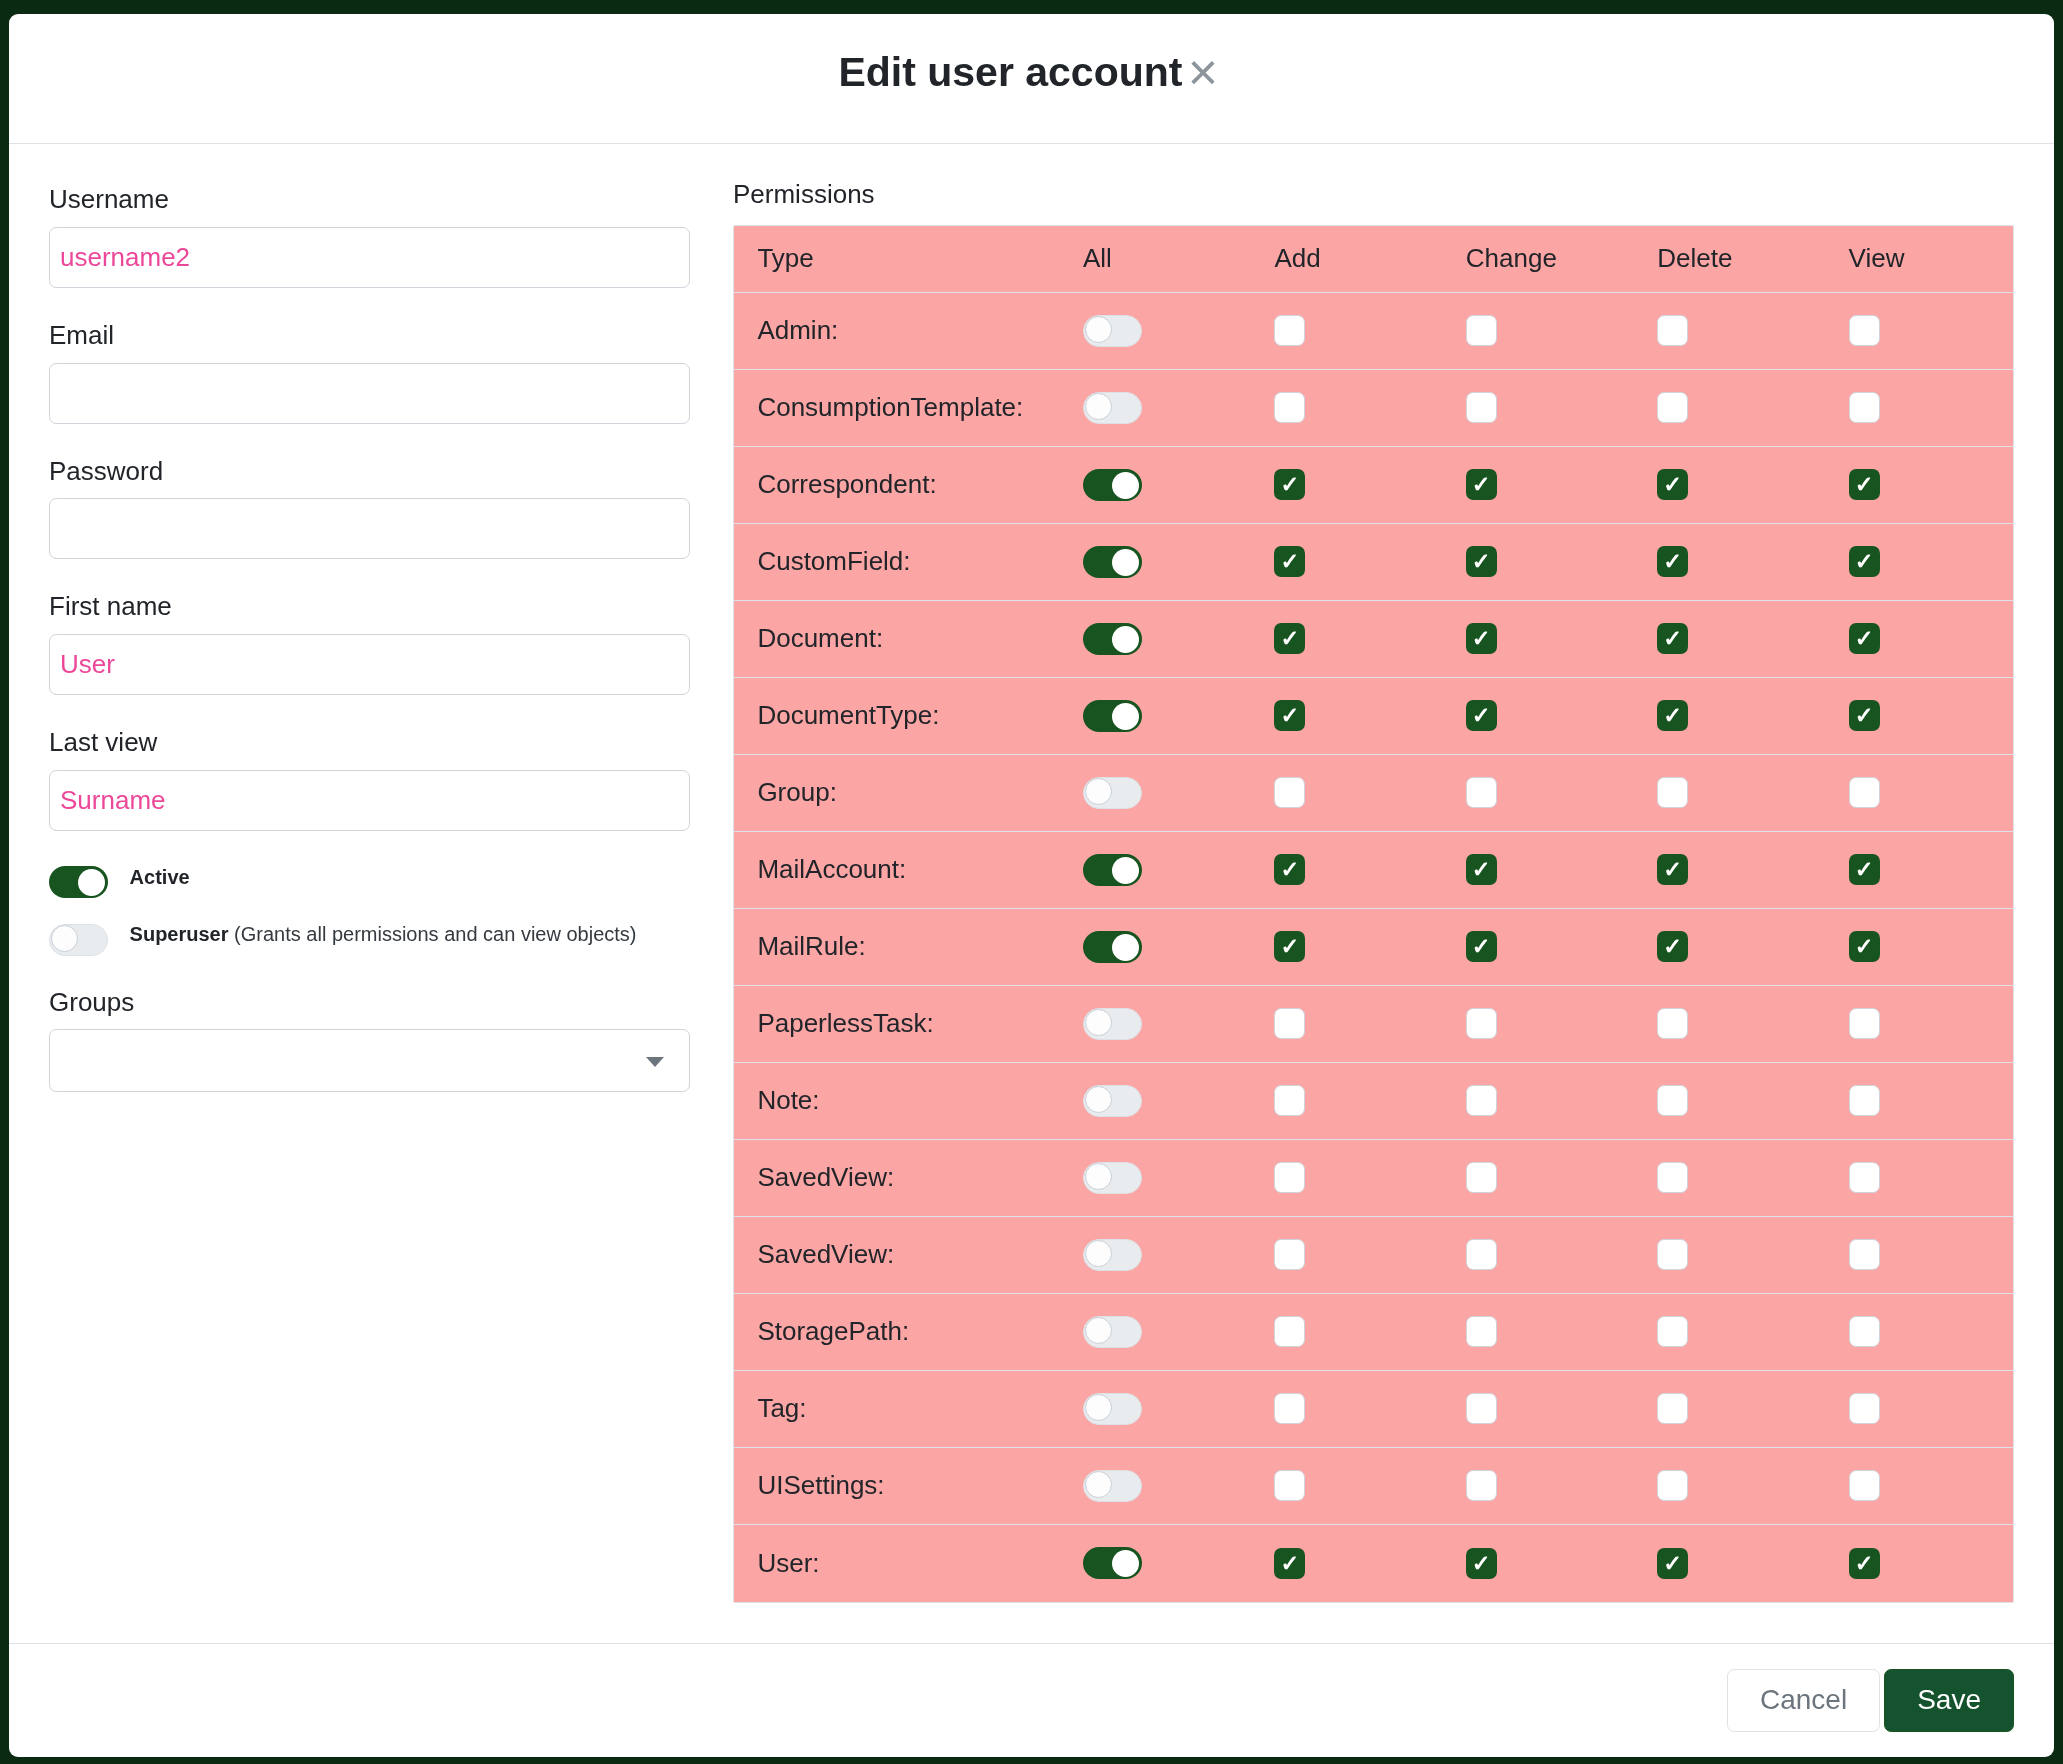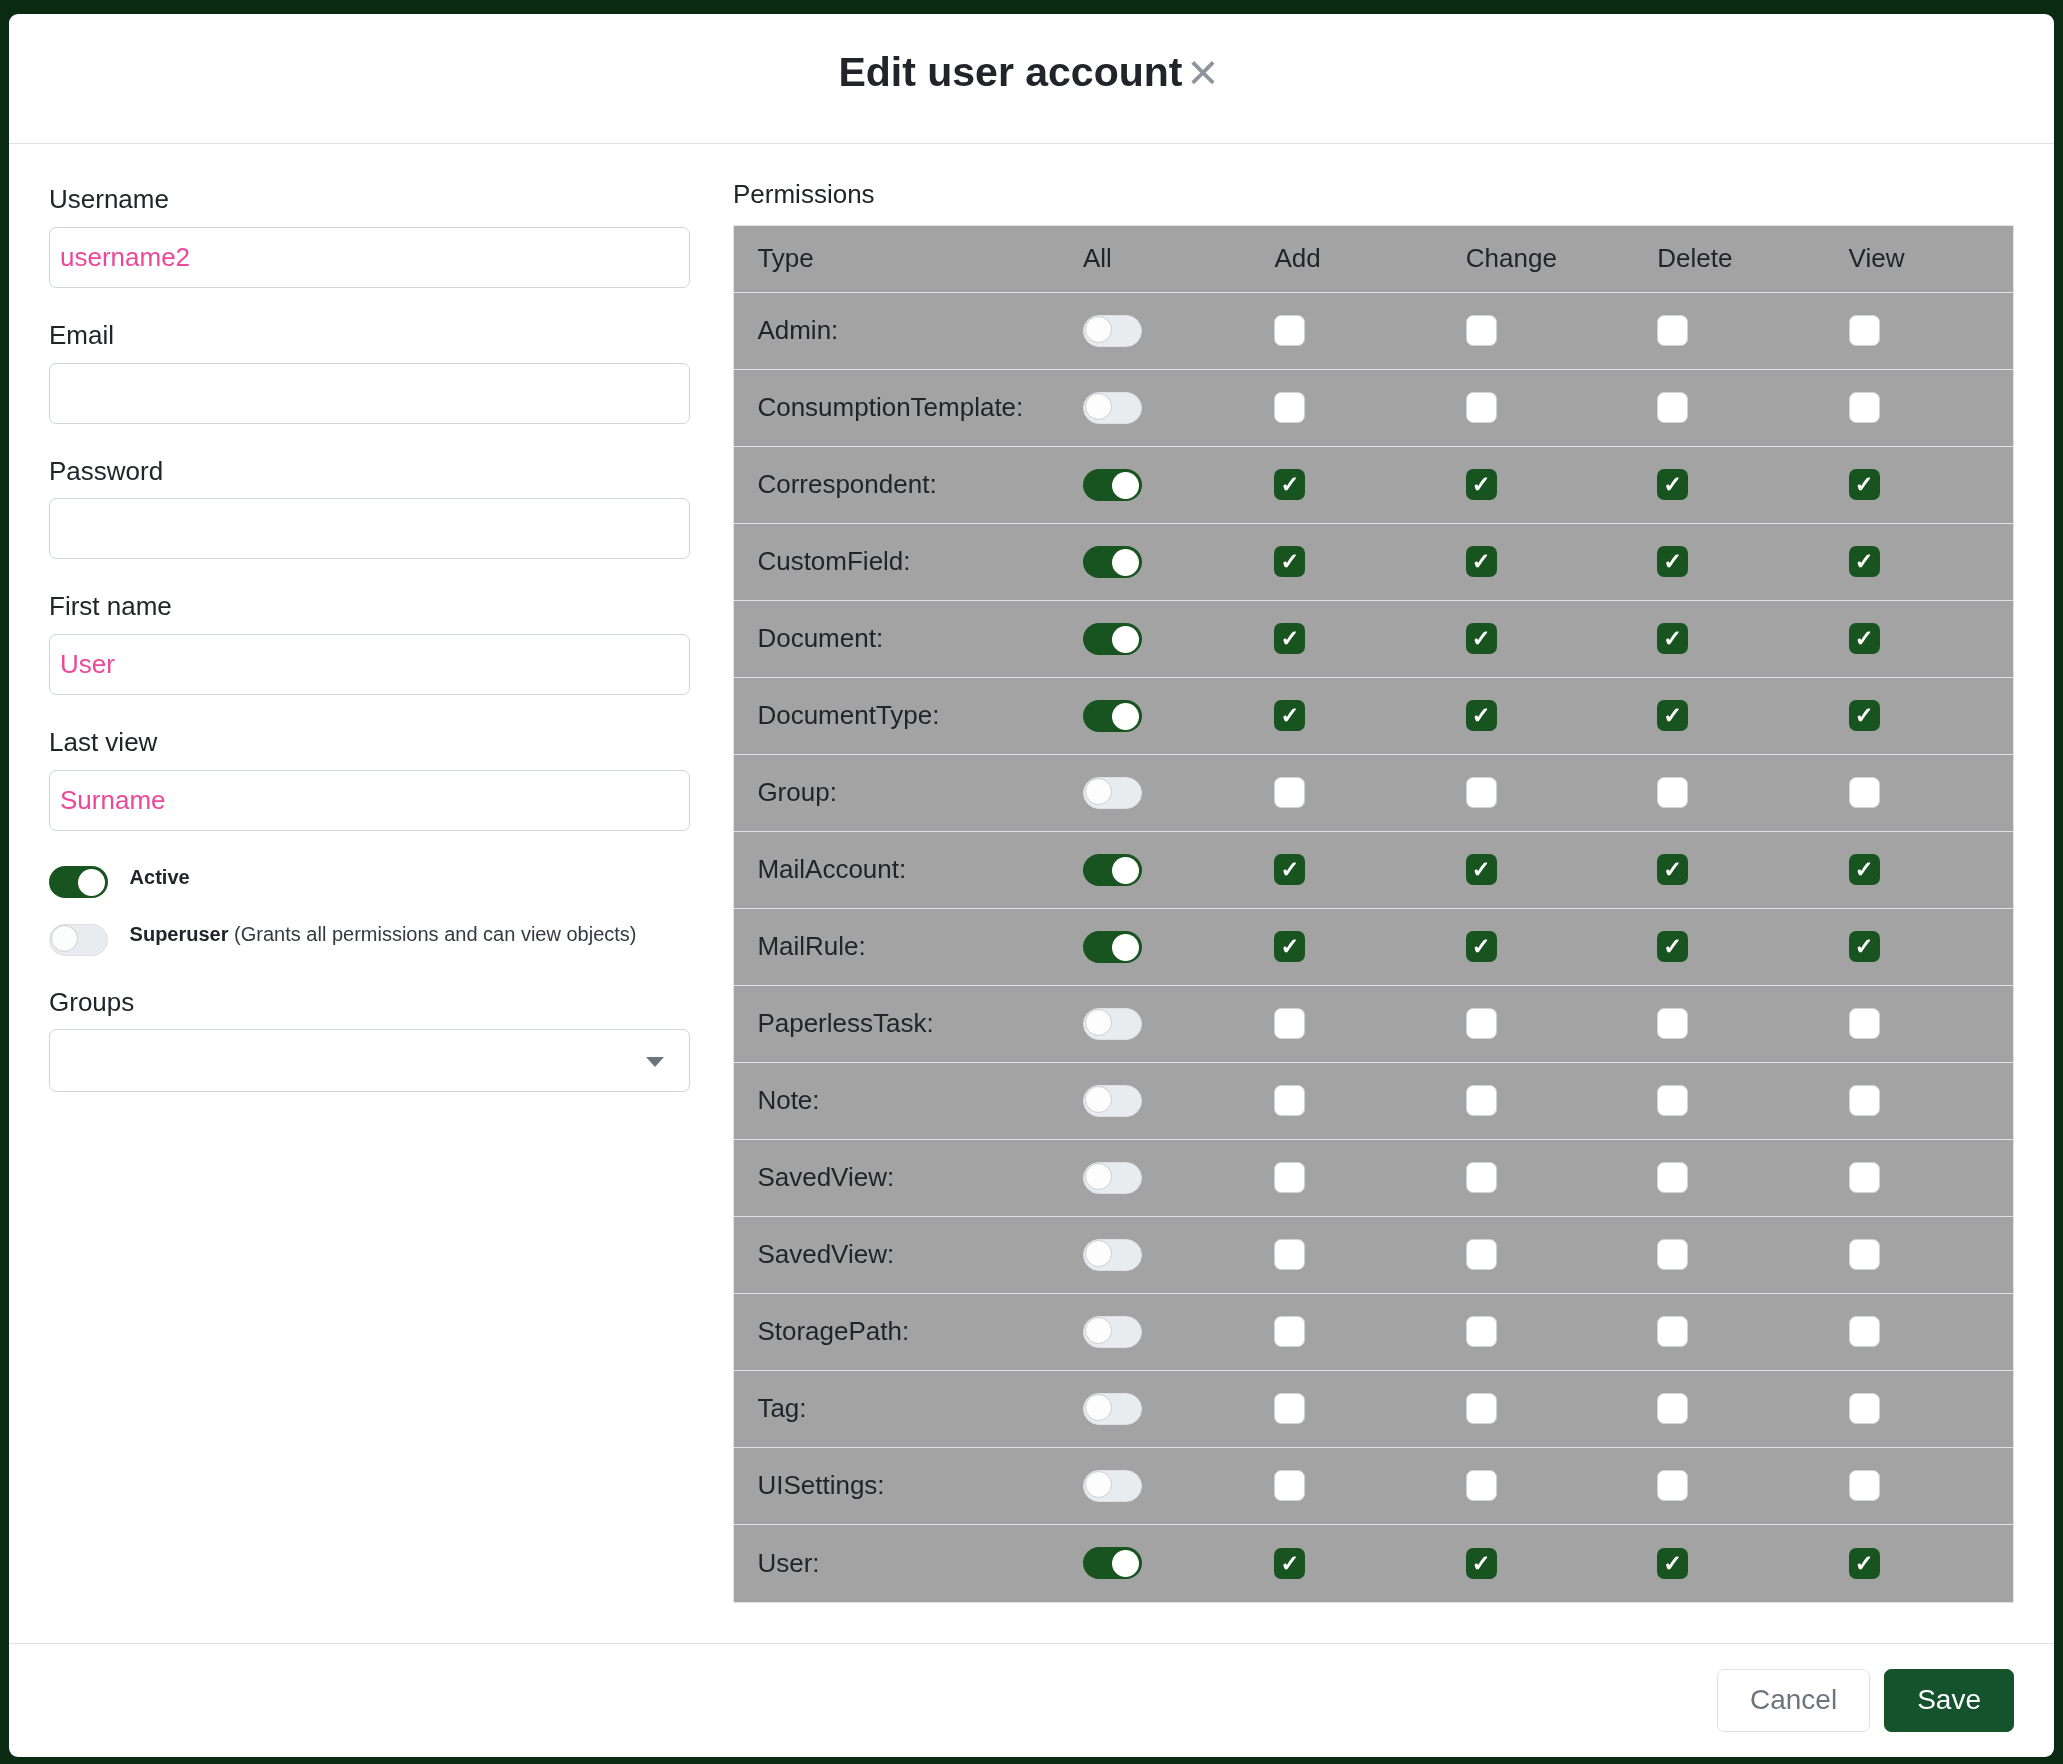--- a/index.html
+++ b/index.html
@@ -94,21 +94,21 @@
   .caret {
     position: absolute;
     right: 25px; top: 27px;
     width: 0; height: 0;
     border-left: 9px solid transparent;
     border-right: 9px solid transparent;
     border-top: 10.8px solid #6c757d;
   }
   .right-col { flex: 1; display: flex; flex-direction: column; min-width: 0; justify-content: flex-end; }
   .perm-label { font-size: 26px; margin-bottom: 14.4px; }
-  .ptable { border: 1.8px solid #dee2e6; border-radius: 1.8px; background: #a3a3a3; }
+  .ptable { border: 1.8px solid #dee2e6; border-radius: 1.8px; background: #fca5a5; }
   .pgrid {
     display: grid;
     grid-template-columns: 322px repeat(5, 1fr);
     align-items: center;
   }
   .phead { height: 67px; border-bottom: 1.8px solid #dee2e6; font-size: 26px; color: #212529; }
   .prow { height: 77px; border-bottom: 1.8px solid #dee2e6; font-size: 26px; }
   .prow:last-child { border-bottom: none; }
   .pcell-type { padding-left: 23.4px; }
   .pcell { padding-left: 27px; display: flex; align-items: center; }
@@ -121,21 +121,21 @@
     cursor: pointer;
   }
   .cb.unchecked { border: 1.8px solid #ced4da; background: #fff; }
   .cb.checked { background: #17541f; color: #fff; font-size: 22.5px; font-weight: 700; }
   .modal-footer {
     border-top: 1.8px solid #dee2e6;
     padding: 25px 40px;
     display: flex;
     justify-content: flex-end;
     align-items: center;
-    gap: 14px;
+    gap: 4px;
     flex-shrink: 0;
   }
   .btn {
     height: 63px;
     border-radius: 7.2px;
     font-size: 28px;
     padding: 0 32px;
     font-family: inherit;
     cursor: pointer;
   }

